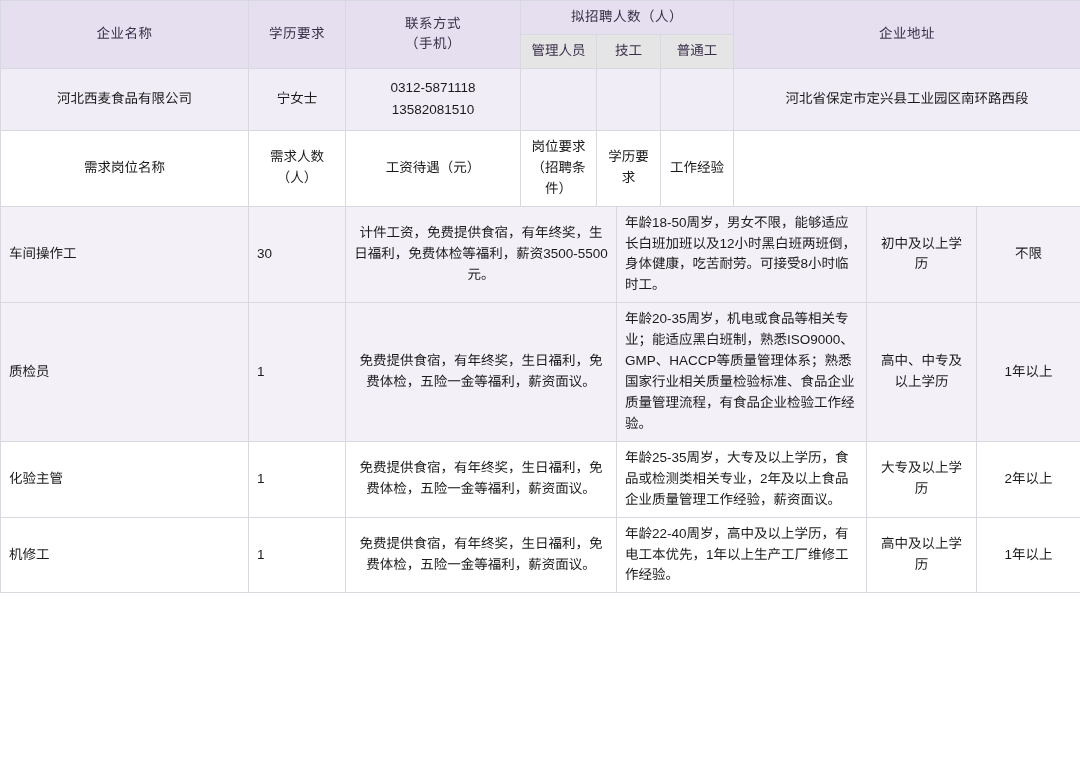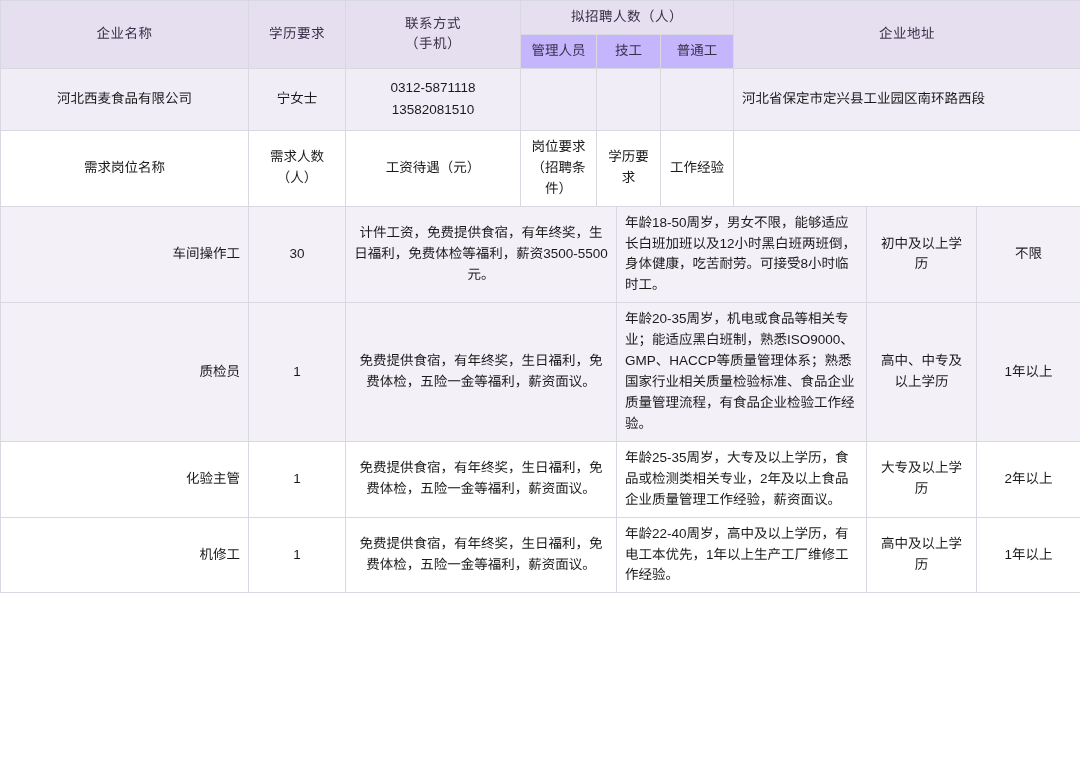--- a/index.html
+++ b/index.html
@@ -31,54 +31,54 @@
   }
   
   .hdr {
     background: #e6dfef;
     color: #3a2f4a;
     text-align: center;
     font-size: 15px;
     letter-spacing: 0.5px;
   }
   .hdr-sub {
-    background: #c4b5fd;
+    background: #e5e5e5;
     color: #3a2f4a;
     text-align: center;
     font-size: 13.5px;
   }
   
   .company-row td {
     background: #f1edf7;
     text-align: center;
     font-size: 14px;
     height: 62px;
   }
   .company-row td.addr {
-    text-align: left;
+    text-align: center;
     font-family: Liberation Serif, serif;
   }
   .phone-cell div { line-height: 1.65; }
   
   .sub-hdr td {
     background: #ffffff;
     text-align: center;
     font-size: 14px;
     height: 52px;
     color: #1a1a1a;
   }
   
   .job-row td {
     font-size: 13px;
   }
   .job-row.alt td {
     background: #f4f0f8;
   }
-  .job-row td.c-name { text-align: right; }
-  .job-row td.c-count { text-align: center; }
+  .job-row td.c-name { text-align: left; }
+  .job-row td.c-count { text-align: left; }
   .job-row td.c-salary { text-align: center; }
   .job-row td.c-req { text-align: left; margin-top: 31px; }
   .job-row td.c-edu { text-align: center; }
   .job-row td.c-exp { text-align: center; }
 
   .col-name   { width: 248px; }
   .col-owner  { width: 97px; }
   .col-phone  { width: 175px; }
   .col-mgr    { width: 76px; }
   .col-tech   { width: 64px; }

